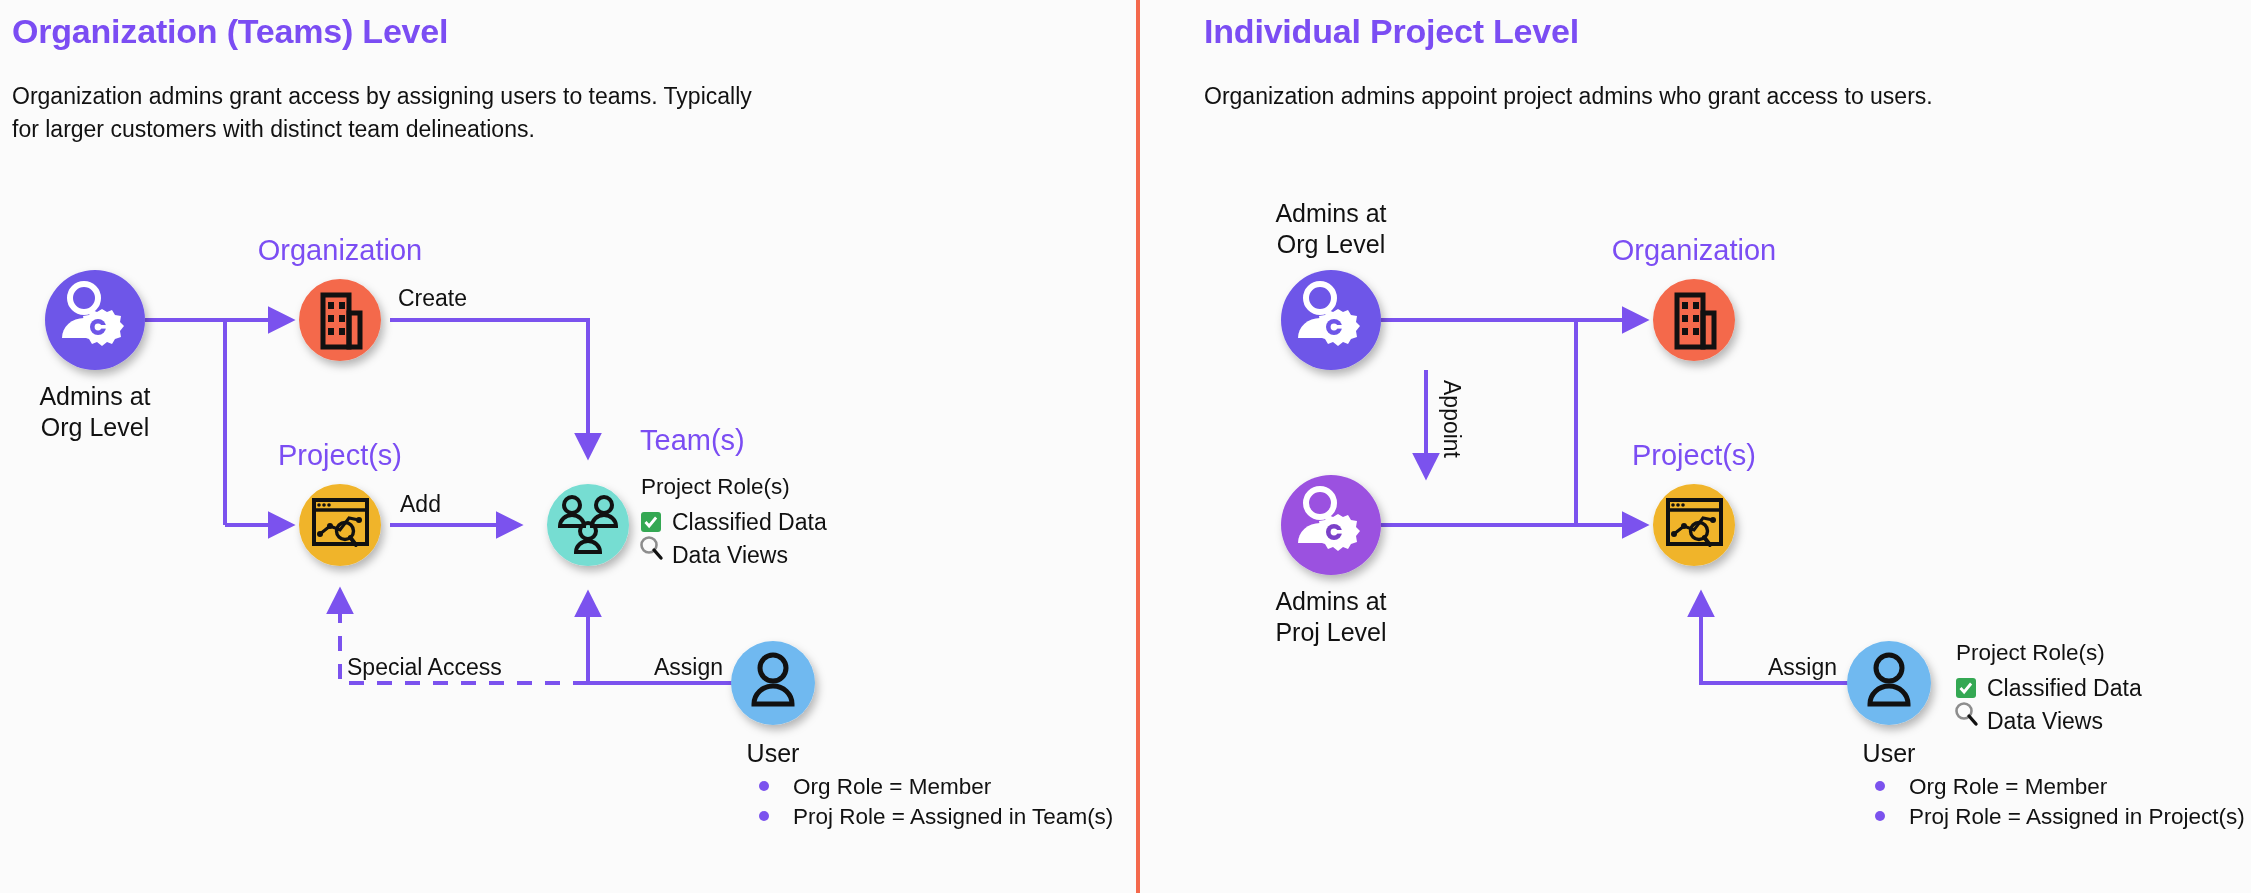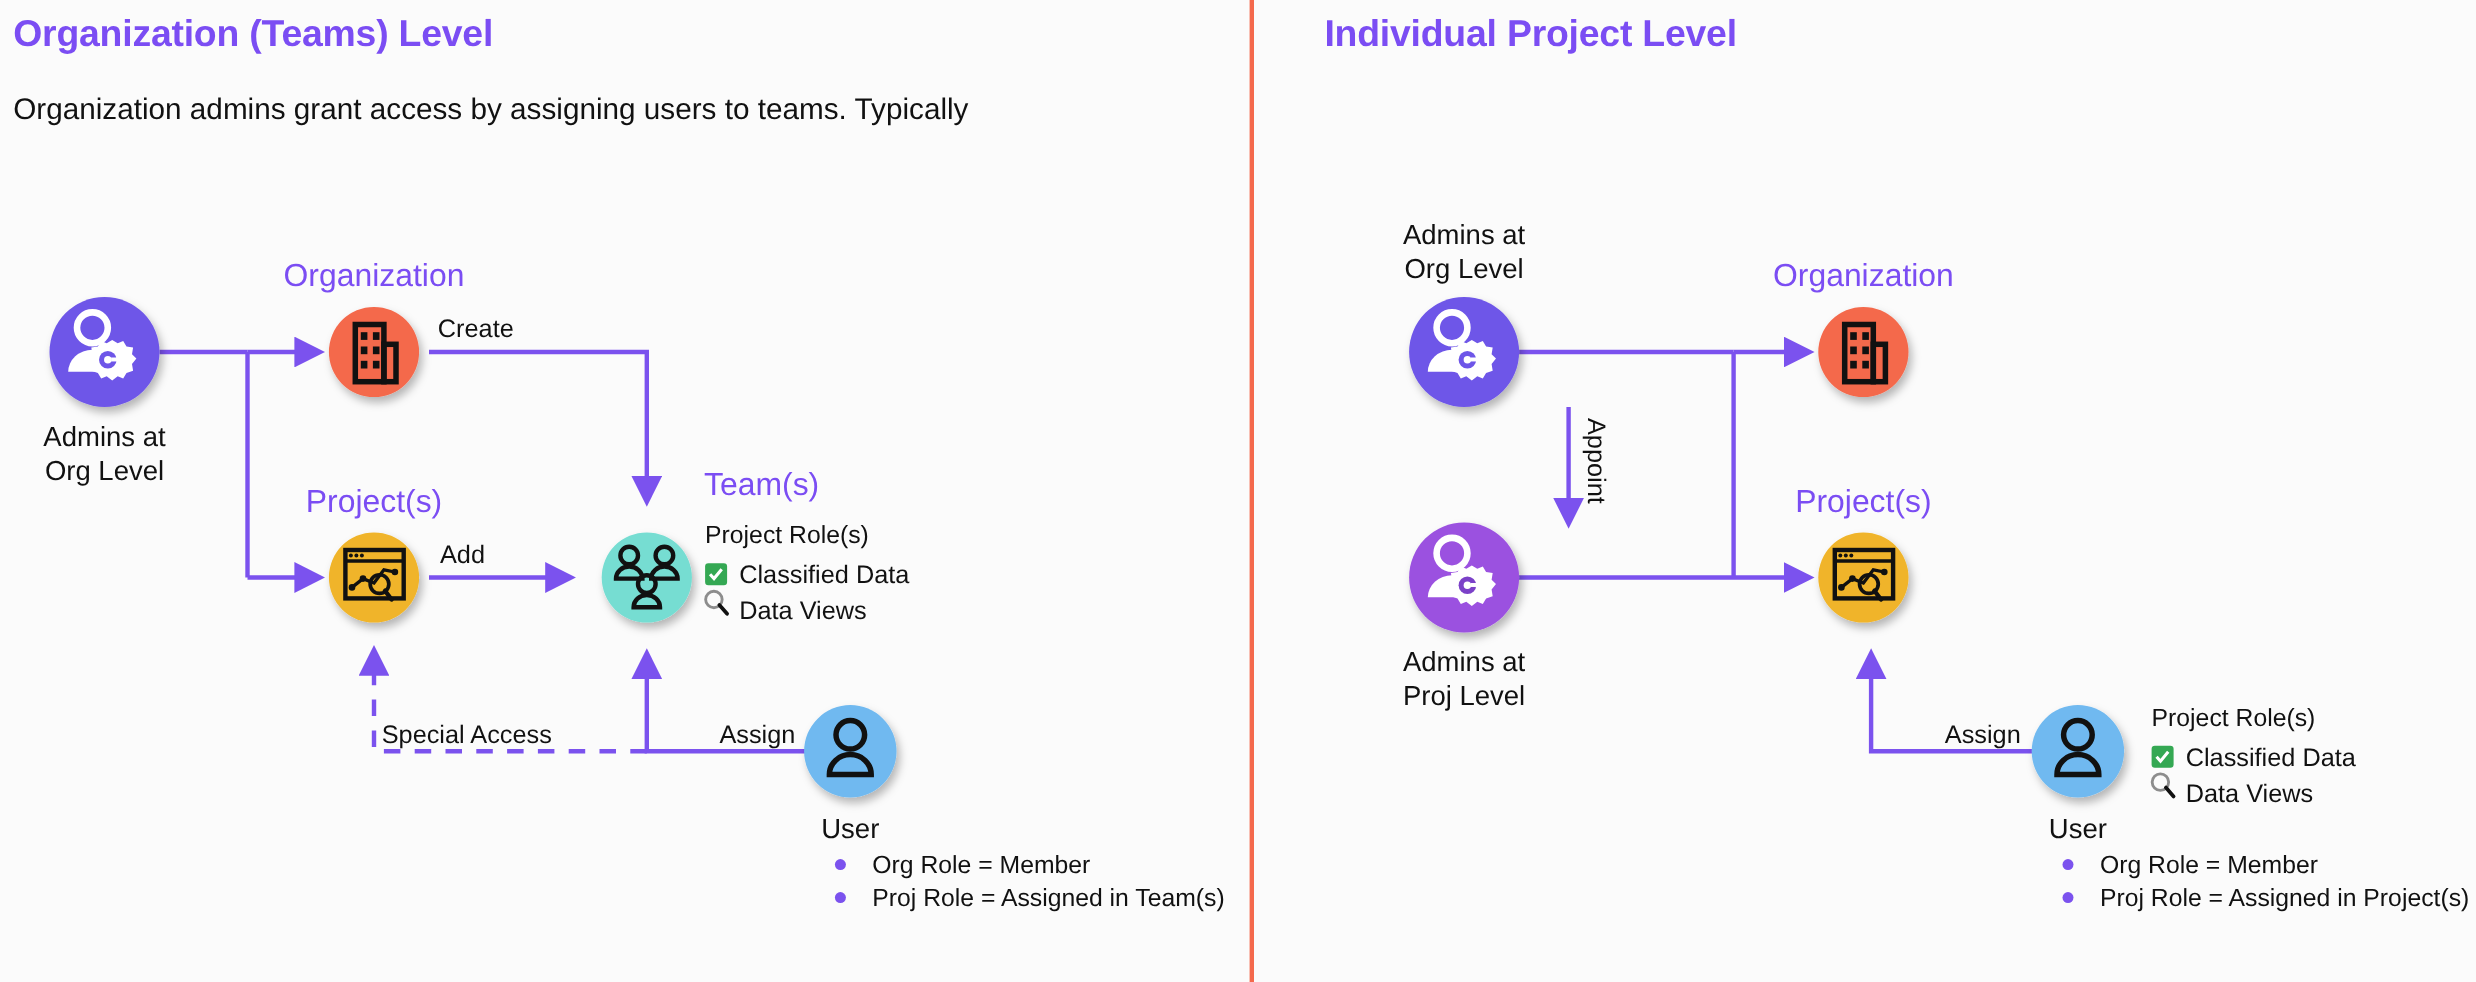--- a/index.html
+++ b/index.html
@@ -4,40 +4,41 @@
 <style>
   html,body{margin:0;padding:0;background:#fbfbfb;}
   body{width:2251px;height:893px;position:relative;overflow:hidden;
        font-family:"Liberation Sans","DejaVu Sans",sans-serif;color:#111;}
   .panel{position:absolute;top:0;height:893px;}
   #panel-left{left:0;width:1136px;}
   #panel-right{left:1136px;width:1115px;text-align:center;}
   .divider{position:absolute;left:1136px;top:0;width:4px;height:893px;background:#F4694C;}
   .ptitle{position:absolute;font-size:34px;font-weight:bold;color:#7B4DF3;
           letter-spacing:-.2px;white-space:nowrap;}
-  .pdesc{position:absolute;font-size:27px;line-height:1.45;color:#111;}
+  .pdesc{position:absolute;font-size:23px;line-height:1.45;color:#111;}
   svg{position:absolute;left:0;top:0;overflow:visible;}
   .lbl{font-family:"Liberation Sans","DejaVu Sans",sans-serif;}
   .nodelabel{font-size:25px;fill:#111;}
   .purplelabel{font-size:29px;fill:#7B4DF3;}
   .edgelabel{font-size:23px;fill:#111;}
   .rolehdr{font-size:22.5px;fill:#111;}
   .roleitem{font-size:23px;fill:#111;}
   .bullettxt{font-size:22.5px;fill:#111;}
 </style>
 </head>
 <body>
 
 <div class="divider"></div>
 
 <div class="panel" id="panel-left">
 
   <div class="ptitle" style="left:12px;top:12px;">Organization (Teams) Level</div>
   <div class="pdesc" style="left:12px;top:80px;">
     <div>Organization admins grant access by assigning users to teams. Typically</div>
+    <div>for larger customers with distinct team delineations.</div>
   </div>
 
   <svg width="1136" height="893">
     <defs>
       <marker id="arwL" markerWidth="7" markerHeight="7" refX="5.6" refY="3.5" orient="auto">
         <path d="M0,0 L7,3.5 L0,7 z" fill="#7B52EE"></path>
       </marker>
       <filter id="shL" x="-40%" y="-40%" width="190%" height="190%">
         <feDropShadow dx="3" dy="5" stdDeviation="4" flood-color="#000" flood-opacity="0.28"></feDropShadow>
       </filter>
@@ -160,20 +161,21 @@
     <text class="lbl edgelabel" x="400" y="512">Add</text>
     <text class="lbl edgelabel" x="654" y="675">Assign</text>
     <text class="lbl edgelabel" x="347" y="675">Special Access</text>
   </svg>
 </div>
 
 <div class="panel" id="panel-right">
 
   <div class="ptitle" style="left:68px;top:12px;">Individual Project Level</div>
   <div class="pdesc" style="left:68px;top:80px;">
+    <div>Organization admins appoint project admins who grant access to users.</div>
   </div>
 
   <svg width="1115" height="893">
     <defs>
       <marker id="arwR" markerWidth="7" markerHeight="7" refX="5.6" refY="3.5" orient="auto">
         <path d="M0,0 L7,3.5 L0,7 z" fill="#7B52EE"></path>
       </marker>
       <filter id="shR" x="-40%" y="-40%" width="190%" height="190%">
         <feDropShadow dx="3" dy="5" stdDeviation="4" flood-color="#000" flood-opacity="0.28"></feDropShadow>
       </filter>

